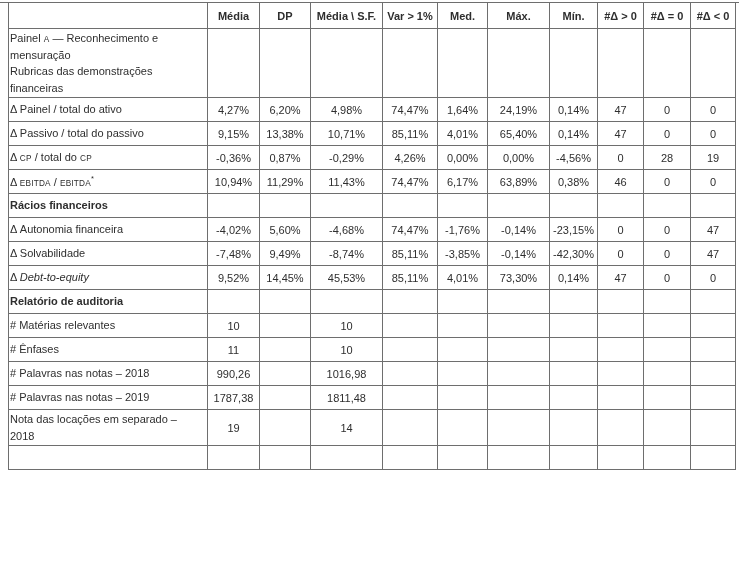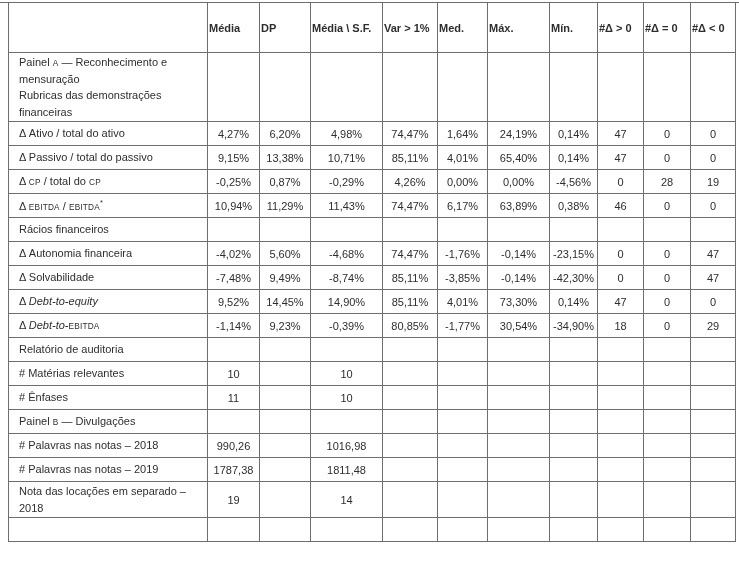--- a/index.html
+++ b/index.html
@@ -31,39 +31,39 @@
   }
   .stats th, .stats td {
     border: 1px solid #6e6e6e;
     font-size: 11px;
     padding: 1px 2px;
     overflow: hidden;
     vertical-align: middle;
   }
   .stats th {
     font-weight: bold;
-    text-align: left;
+    text-align: center;
     height: 21px;
-    padding: 14px 1px;
+    padding: 2px 1px;
   }
   .stats td {
     height: 21px;
   }
   td.label {
     text-align: left;
-    padding-left: 10px;
+    padding-left: 1px;
     padding-right: 4px;
     line-height: 1.5;
     margin-top: 40px;
   }
   td.num {
     text-align: center;
     white-space: nowrap;
   }
-  tr.section td.label { font-weight: normal; }
+  tr.section td.label { font-weight: bold; }
   .sc  { font-size: 0.75em; letter-spacing: 0.2px; }
   .i   { font-style: italic; text-align: right; }
   .sup { vertical-align: super; font-size: 0.68em; }
 </style>
 </head>
 <body>
 
 <div class="top-rule"></div>
 
 <table class="stats">
@@ -103,21 +103,21 @@
         <td class="num"></td>
         <td class="num"></td>
         <td class="num"></td>
         <td class="num"></td>
         <td class="num"></td>
         <td class="num"></td>
         <td class="num"></td>
         <td class="num"></td>
       </tr>
       <tr>
-        <td class="label"><span>Δ Ativo / total do ativo</span></td>
+        <td class="label"><span>Δ Painel / total do ativo</span></td>
         <td class="num">4,27%</td>
         <td class="num">6,20%</td>
         <td class="num">4,98%</td>
         <td class="num">74,47%</td>
         <td class="num">1,64%</td>
         <td class="num">24,19%</td>
         <td class="num">0,14%</td>
         <td class="num">47</td>
         <td class="num">0</td>
         <td class="num">0</td>
@@ -130,21 +130,21 @@
         <td class="num">85,11%</td>
         <td class="num">4,01%</td>
         <td class="num">65,40%</td>
         <td class="num">0,14%</td>
         <td class="num">47</td>
         <td class="num">0</td>
         <td class="num">0</td>
       </tr>
       <tr>
         <td class="label"><span>Δ </span><span class="sc">CP</span><span> / total do </span><span class="sc">CP</span></td>
-        <td class="num">-0,25%</td>
+        <td class="num">-0,36%</td>
         <td class="num">0,87%</td>
         <td class="num">-0,29%</td>
         <td class="num">4,26%</td>
         <td class="num">0,00%</td>
         <td class="num">0,00%</td>
         <td class="num">-4,56%</td>
         <td class="num">0</td>
         <td class="num">28</td>
         <td class="num">19</td>
       </tr>
@@ -197,42 +197,29 @@
         <td class="num">-0,14%</td>
         <td class="num">-42,30%</td>
         <td class="num">0</td>
         <td class="num">0</td>
         <td class="num">47</td>
       </tr>
       <tr>
         <td class="label"><span>Δ </span><span class="i">Debt-to-equity</span></td>
         <td class="num">9,52%</td>
         <td class="num">14,45%</td>
-        <td class="num">14,90%</td>
+        <td class="num">45,53%</td>
         <td class="num">85,11%</td>
         <td class="num">4,01%</td>
         <td class="num">73,30%</td>
         <td class="num">0,14%</td>
         <td class="num">47</td>
         <td class="num">0</td>
         <td class="num">0</td>
       </tr>
-      <tr>
-        <td class="label"><span>Δ </span><span class="i">Debt-to-</span><span class="sc">EBITDA</span></td>
-        <td class="num">-1,14%</td>
-        <td class="num">9,23%</td>
-        <td class="num">-0,39%</td>
-        <td class="num">80,85%</td>
-        <td class="num">-1,77%</td>
-        <td class="num">30,54%</td>
-        <td class="num">-34,90%</td>
-        <td class="num">18</td>
-        <td class="num">0</td>
-        <td class="num">29</td>
-      </tr>
       <tr class="section">
         <td class="label"><span>Relatório de auditoria</span></td>
         <td class="num"></td>
         <td class="num"></td>
         <td class="num"></td>
         <td class="num"></td>
         <td class="num"></td>
         <td class="num"></td>
         <td class="num"></td>
         <td class="num"></td>
@@ -250,33 +237,20 @@
         <td class="num"></td>
         <td class="num"></td>
         <td class="num"></td>
         <td class="num"></td>
       </tr>
       <tr>
         <td class="label"><span># Ênfases</span></td>
         <td class="num">11</td>
         <td class="num"></td>
         <td class="num">10</td>
-        <td class="num"></td>
-        <td class="num"></td>
-        <td class="num"></td>
-        <td class="num"></td>
-        <td class="num"></td>
-        <td class="num"></td>
-        <td class="num"></td>
-      </tr>
-      <tr class="section">
-        <td class="label"><span>Painel </span><span class="sc">B</span><span> — Divulgações</span></td>
-        <td class="num"></td>
-        <td class="num"></td>
-        <td class="num"></td>
         <td class="num"></td>
         <td class="num"></td>
         <td class="num"></td>
         <td class="num"></td>
         <td class="num"></td>
         <td class="num"></td>
         <td class="num"></td>
       </tr>
       <tr>
         <td class="label"><span># Palavras nas notas – 2018</span></td>

